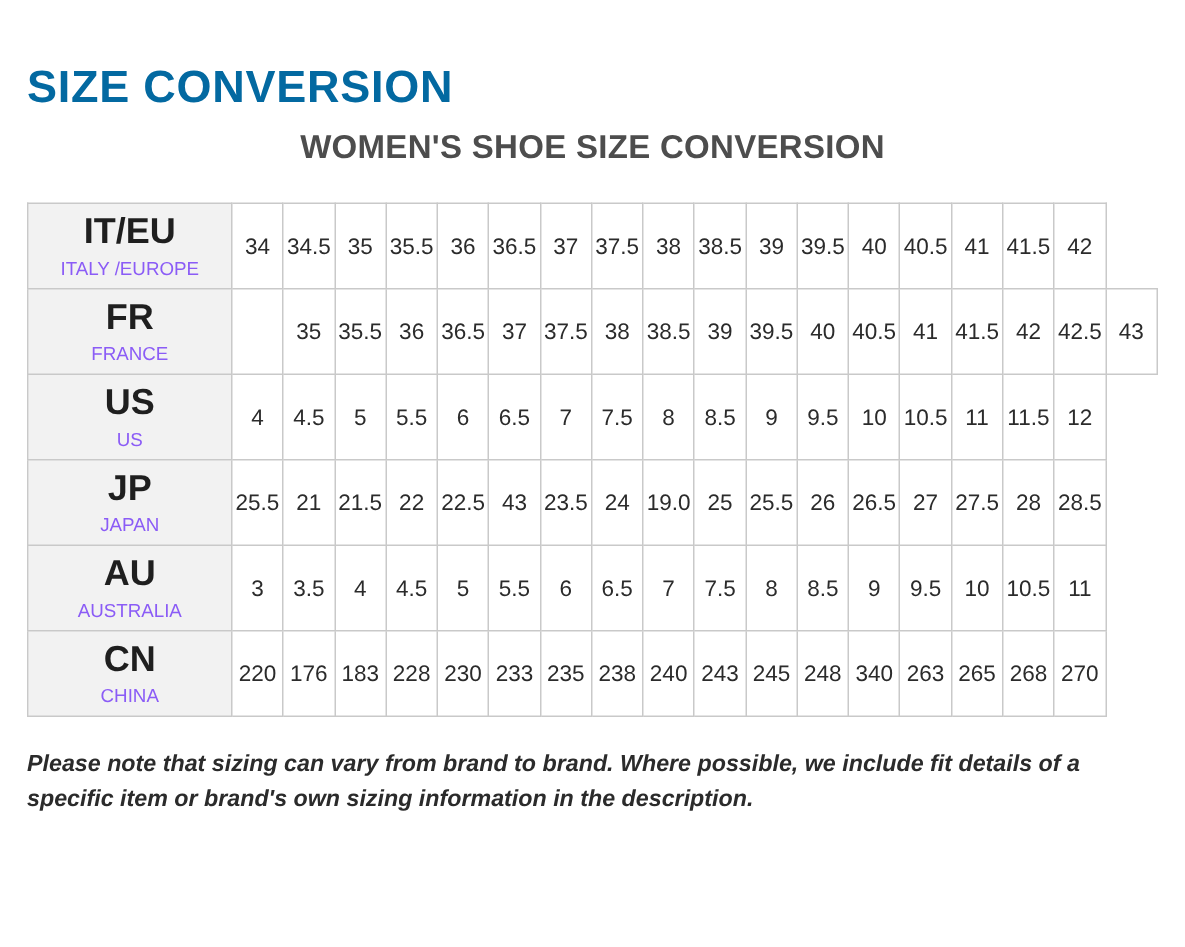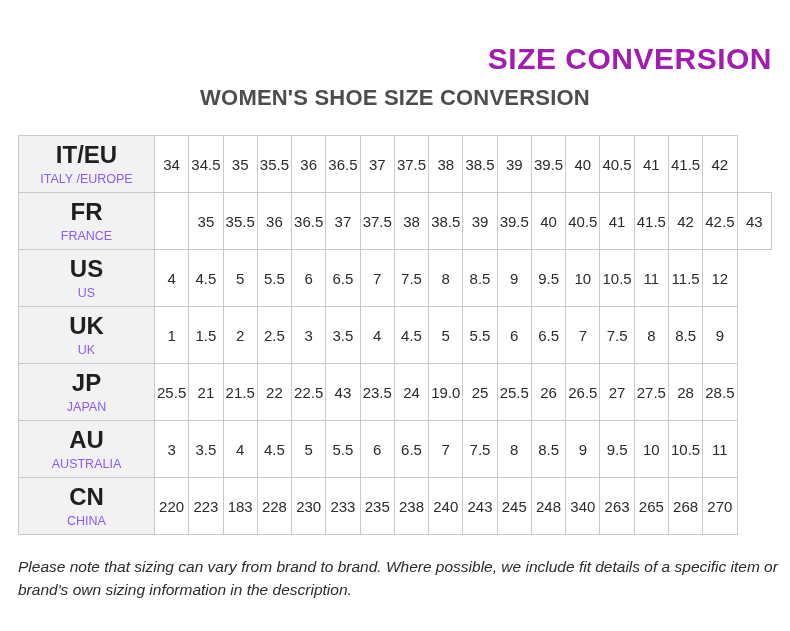--- a/index.html
+++ b/index.html
@@ -15,25 +15,25 @@
     overflow: hidden;
   }
   .page {
     width: 790px;
     height: 631px;
     box-sizing: border-box;
     padding: 0 18px;
     position: relative;
   }
   .title {
-    text-align: right;
+    text-align: left;
     font-size: 30px;
     font-weight: bold;
     letter-spacing: 0.5px;
-    color: #a21caf;
+    color: #0369a1;
     margin-top: 42px;
     line-height: 1.1;
   }
   .subtitle {
     text-align: center;
     font-size: 22px;
     font-weight: bold;
     color: #4d4d4d;
     margin-top: 10px;
     letter-spacing: 0.2px;
@@ -79,20 +79,21 @@
   td.val.empty {
     background: #ffffff;
   }
   .note {
     margin-top: 20px;
     font-size: 15.5px;
     font-style: italic;
     color: #2b2b2b;
     line-height: 1.5;
     width: 760px;
+    font-weight: bold;
   }
 </style>
 </head>
 <body>
 
 <div class="page">
 
   <div class="title">SIZE CONVERSION</div>
   <div class="subtitle">WOMEN'S SHOE SIZE CONVERSION</div>
 
@@ -164,43 +165,20 @@
         <td class="val">8.5</td>
         <td class="val">9</td>
         <td class="val">9.5</td>
         <td class="val">10</td>
         <td class="val">10.5</td>
         <td class="val">11</td>
         <td class="val">11.5</td>
         <td class="val">12</td>
       </tr>
 
-      <tr>
-        <td class="region">
-          <span class="code">UK</span>
-          <span class="name">UK</span>
-        </td>
-        <td class="val">1</td>
-        <td class="val">1.5</td>
-        <td class="val">2</td>
-        <td class="val">2.5</td>
-        <td class="val">3</td>
-        <td class="val">3.5</td>
-        <td class="val">4</td>
-        <td class="val">4.5</td>
-        <td class="val">5</td>
-        <td class="val">5.5</td>
-        <td class="val">6</td>
-        <td class="val">6.5</td>
-        <td class="val">7</td>
-        <td class="val">7.5</td>
-        <td class="val">8</td>
-        <td class="val">8.5</td>
-        <td class="val">9</td>
-      </tr>
 
       <tr>
         <td class="region">
           <span class="code">JP</span>
           <span class="name">JAPAN</span>
         </td>
         <td class="val">25.5</td>
         <td class="val">21</td>
         <td class="val">21.5</td>
         <td class="val">22</td>
@@ -242,21 +220,21 @@
         <td class="val">10.5</td>
         <td class="val">11</td>
       </tr>
 
       <tr>
         <td class="region">
           <span class="code">CN</span>
           <span class="name">CHINA</span>
         </td>
         <td class="val">220</td>
-        <td class="val">223</td>
+        <td class="val">176</td>
         <td class="val">183</td>
         <td class="val">228</td>
         <td class="val">230</td>
         <td class="val">233</td>
         <td class="val">235</td>
         <td class="val">238</td>
         <td class="val">240</td>
         <td class="val">243</td>
         <td class="val">245</td>
         <td class="val">248</td>

